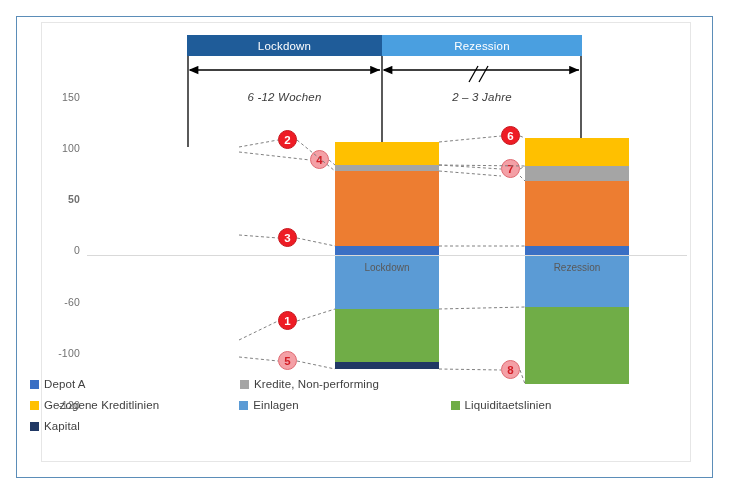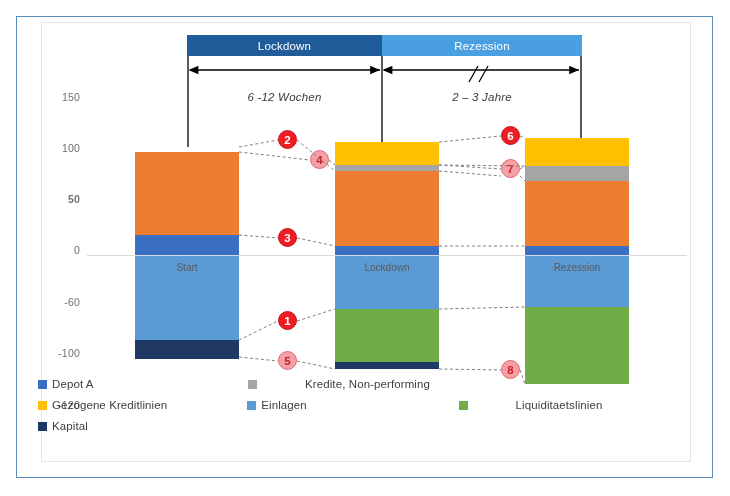--- a/index.html
+++ b/index.html
@@ -30,28 +30,28 @@
   .bar{position:absolute;width:104px;}
   .seg{position:absolute;left:0;width:104px;box-sizing:border-box;}
   .seg-label{position:absolute;width:104px;text-align:center;font-size:10px;color:#595959;}
 
   
   .callout{position:absolute;width:19px;height:19px;border-radius:50%;display:flex;align-items:center;justify-content:center;font-size:11.5px;font-weight:bold;box-sizing:border-box;}
   .callout.solid{background:#ee1c25;color:#ffffff;border:1px solid #c8161d;}
   .callout.light{background:#f4a0a6;color:#d21d26;border:1px solid #e06a72;}
 
   
-  .legend{position:absolute;left:38px;top:378px;width:600px;}
+  .legend{position:absolute;left:30px;top:378px;width:600px;}
   .legend-row{display:flex;margin-bottom:9px;}
   .legend-item{display:flex;align-items:center;}
   .legend-swatch{width:9px;height:9px;margin-right:5px;flex:0 0 auto;}
   .legend-text{font-size:11.5px;color:#404040;white-space:nowrap;letter-spacing:.1px;}
   .lg-col1{width:210px;}
   .lg-col2{width:212px;}
-  .lg-col3{width:180px;gap:43px;}
+  .lg-col3{width:180px;}
 
   svg.overlay{position:absolute;left:0;top:0;width:730px;height:496px;pointer-events:none;}
 </style>
 </head>
 <body>
 
 <div id="root">
 
   <div class="outer-frame"></div>
   <div class="chart-frame"></div>
@@ -61,31 +61,20 @@
     <div class="axis-label" style="left:5px;top:69px;">150</div>
     <div class="axis-label" style="left:5px;top:120px;">100</div>
     <div class="axis-label" style="left:5px;top:171px;font-weight:bold;">50</div>
     <div class="axis-label" style="left:5px;top:222px;">0</div>
     <div class="axis-label" style="left:5px;top:274px;">-60</div>
     <div class="axis-label" style="left:5px;top:325px;">-100</div>
     <div class="axis-label" style="left:5px;top:377px;">-120</div>
 
     <div class="zero-line" style="left:46px;top:233px;width:600px;"></div>
 
-    <div class="bar" style="left:94px;top:0;height:440px;">
-
-      <div class="seg" style="top:130px;height:83px;background:#ed7d31;"></div>
-
-      <div class="seg" style="top:213px;height:20px;background:#3a6fc4;"></div>
-
-      <div class="seg" style="top:234px;height:84px;background:#5b9bd5;"></div>
-
-      <div class="seg" style="top:318px;height:19px;background:#203864;"></div>
-      <div class="seg-label" style="top:240px;">Start</div>
-    </div>
 
     <div class="bar" style="left:294px;top:0;height:440px;">
 
       <div class="seg" style="top:120px;height:23px;background:#ffc000;"></div>
 
       <div class="seg" style="top:143px;height:6px;background:#a5a5a5;"></div>
 
       <div class="seg" style="top:149px;height:75px;background:#ed7d31;"></div>
 
       <div class="seg" style="top:224px;height:9px;background:#3a6fc4;"></div>

